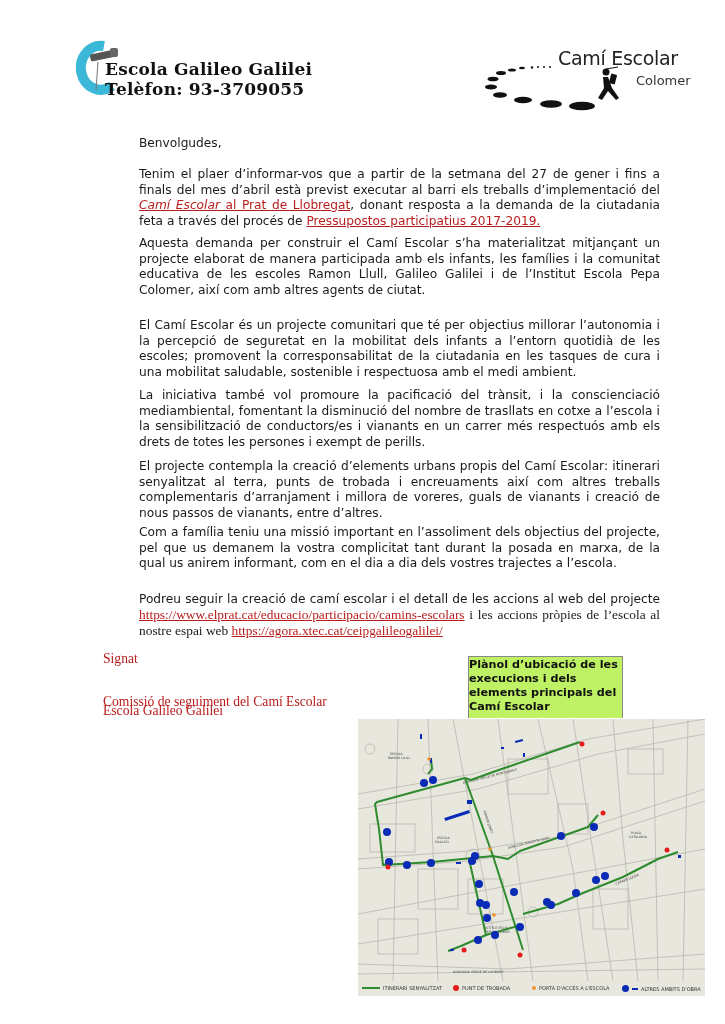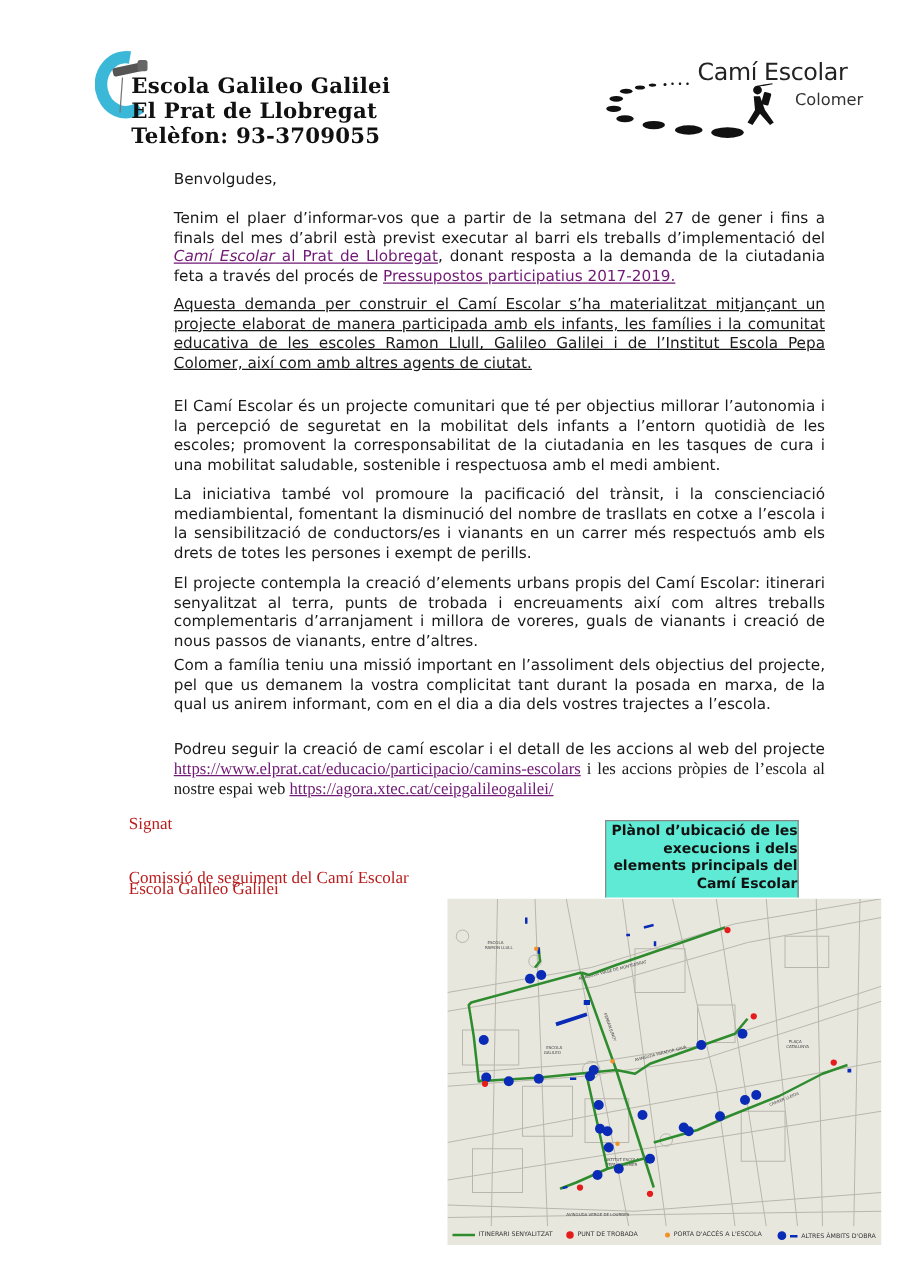--- a/index.html
+++ b/index.html
@@ -9,26 +9,26 @@
   .school-logo { position: absolute; left: 76px; top: 38px; width: 46px; height: 58px; }
   .school-header { position: absolute; left: 105px; top: 59px; font-family: "DejaVu Serif", serif; font-weight: bold; font-size: 17px; line-height: 20px; color: #111; letter-spacing: 0.2px; }
   .school-header div { white-space: nowrap; }
 
   .cami-logo { position: absolute; left: 478px; top: 38px; width: 225px; height: 80px; }
   .cami-title { position: absolute; left: 558px; top: 47px; font-family: "DejaVu Sans", sans-serif; font-size: 19px; color: #222; white-space: nowrap; letter-spacing: -0.3px; }
   .cami-sub { position: absolute; left: 636px; top: 73px; font-family: "DejaVu Sans", sans-serif; font-size: 13px; color: #333; white-space: nowrap; }
 
   .body-text { position: absolute; left: 103px; width: 521px; font-family: "DejaVu Sans", sans-serif; font-size: 12.2px; line-height: 15.5px; color: #1a1a1a; text-align: justify; margin-left: 36px; }
   .body-text p { margin: 0; }
-  a.lnk { color: #701a75; text-decoration: underline; }
+  a.lnk { color: #b91c1c; text-decoration: underline; }
   .serif { font-family: "Liberation Serif", serif; font-size: 13.4px; }
 
   .sign { position: absolute; left: 103px; font-family: "Liberation Serif", serif; font-size: 13.6px; color: #b91c1c; white-space: nowrap; }
 
-  .map-caption { position: absolute; left: 468px; top: 656px; width: 155px; height: 62px; border: 1px solid #888; border-bottom: none; background: #5eead4; font-family: "DejaVu Sans", sans-serif; font-weight: bold; font-size: 11.2px; line-height: 14px; text-align: right; color: #111; padding-top: 1px; box-sizing: border-box; margin-left: 16px; }
+  .map-caption { position: absolute; left: 468px; top: 656px; width: 155px; height: 62px; border: 1px solid #888; border-bottom: none; background: #bef264; font-family: "DejaVu Sans", sans-serif; font-weight: bold; font-size: 11.2px; line-height: 14px; text-align: left; color: #111; padding-top: 1px; box-sizing: border-box; }
   .map { position: absolute; left: 358px; top: 719px; width: 347px; height: 277px; background: #e8e7de; }
   .map svg { display: block; }
   .legend { position: absolute; left: 0; top: 262px; width: 347px; height: 15px; font-family: "DejaVu Sans", sans-serif; font-size: 5px; color: #333; }
   .legend-item { position: absolute; top: 4px; display: flex; align-items: center; gap: 3px; white-space: nowrap; }
   .lg-line { width: 18px; height: 2px; background: #2e8b2e; }
   .lg-red { width: 6px; height: 6px; border-radius: 50%; background: #e51c1c; }
   .lg-orange { width: 4px; height: 4px; border-radius: 50%; background: #f0922a; }
   .lg-blue { width: 7px; height: 7px; border-radius: 50%; background: #0a2bb5; }
   .lg-bar { width: 6px; height: 2px; background: #0a2bb5; }
 </style>
@@ -38,21 +38,20 @@
 <div class="page">
 
   <svg class="school-logo" viewBox="0 0 46 58">
     <path d="M28 8 A20 22 0 1 0 36 48" fill="none" stroke="#3bb8d8" stroke-width="10"></path>
     <rect x="14" y="14" width="26" height="7" rx="2" fill="#555" transform="rotate(-12 27 17)"></rect>
     <rect x="34" y="10" width="8" height="9" rx="2" fill="#666"></rect>
     <line x1="22" y1="24" x2="20" y2="52" stroke="#777" stroke-width="1"></line>
   </svg>
   <div class="school-header">
     <div>Escola Galileo Galilei</div>
-    <div>El Prat de Llobregat</div>
     <div>Telèfon: 93-3709055</div>
   </div>
 
   <svg class="cami-logo" viewBox="0 0 225 80">
     <g fill="#111">
       <circle cx="72" cy="29" r="1"></circle>
         <circle cx="66" cy="29" r="1"></circle>
         <circle cx="60" cy="29" r="1"></circle>
         <circle cx="54" cy="29.5" r="1.2"></circle>
       <ellipse cx="44" cy="30" rx="3" ry="1.3"></ellipse>
@@ -77,21 +76,21 @@
   <div class="body-text" style="top:136px;">
     <p>Benvolgudes,</p>
   </div>
 
   <div class="body-text" style="top:167px;">
     <p>
       <span>Tenim el  plaer d’informar-vos que a partir de la setmana del 27 de gener i fins a finals del mes d’abril està previst executar al barri els treballs d’implementació del </span><a class="lnk" href="#"><i>Camí Escolar</i><span> al Prat de Llobregat</span></a><span>, donant resposta a la demanda de la ciutadania feta  a través del procés de </span><a class="lnk" href="#">Pressupostos participatius 2017-2019.</a>
     </p>
   </div>
 
-  <div class="body-text" style="top:236px;text-decoration:underline;">
+  <div class="body-text" style="top:236px;">
     <p>Aquesta demanda per construir el Camí Escolar s’ha materialitzat mitjançant un projecte elaborat de manera participada amb els infants, les famílies i la comunitat educativa  de les escoles Ramon Llull, Galileo Galilei i de l’Institut Escola Pepa Colomer, així com amb altres agents de ciutat.</p>
   </div>
 
   <div class="body-text" style="top:318px;">
     <p>El Camí Escolar és un projecte comunitari que té per objectius millorar l’autonomia i la percepció de seguretat en la mobilitat dels infants a l’entorn quotidià de les escoles; promovent la corresponsabilitat  de la ciutadania en les tasques de cura i una mobilitat saludable, sostenible i respectuosa amb el medi ambient.</p>
   </div>
 
   <div class="body-text" style="top:388px;">
     <p>La iniciativa també vol promoure la pacificació del trànsit, i la conscienciació mediambiental, fomentant la disminució del nombre de trasllats en cotxe a l’escola i la sensibilització de conductors/es i vianants en un carrer més respectuós amb els drets de totes les persones i exempt de perills.</p>
   </div>

